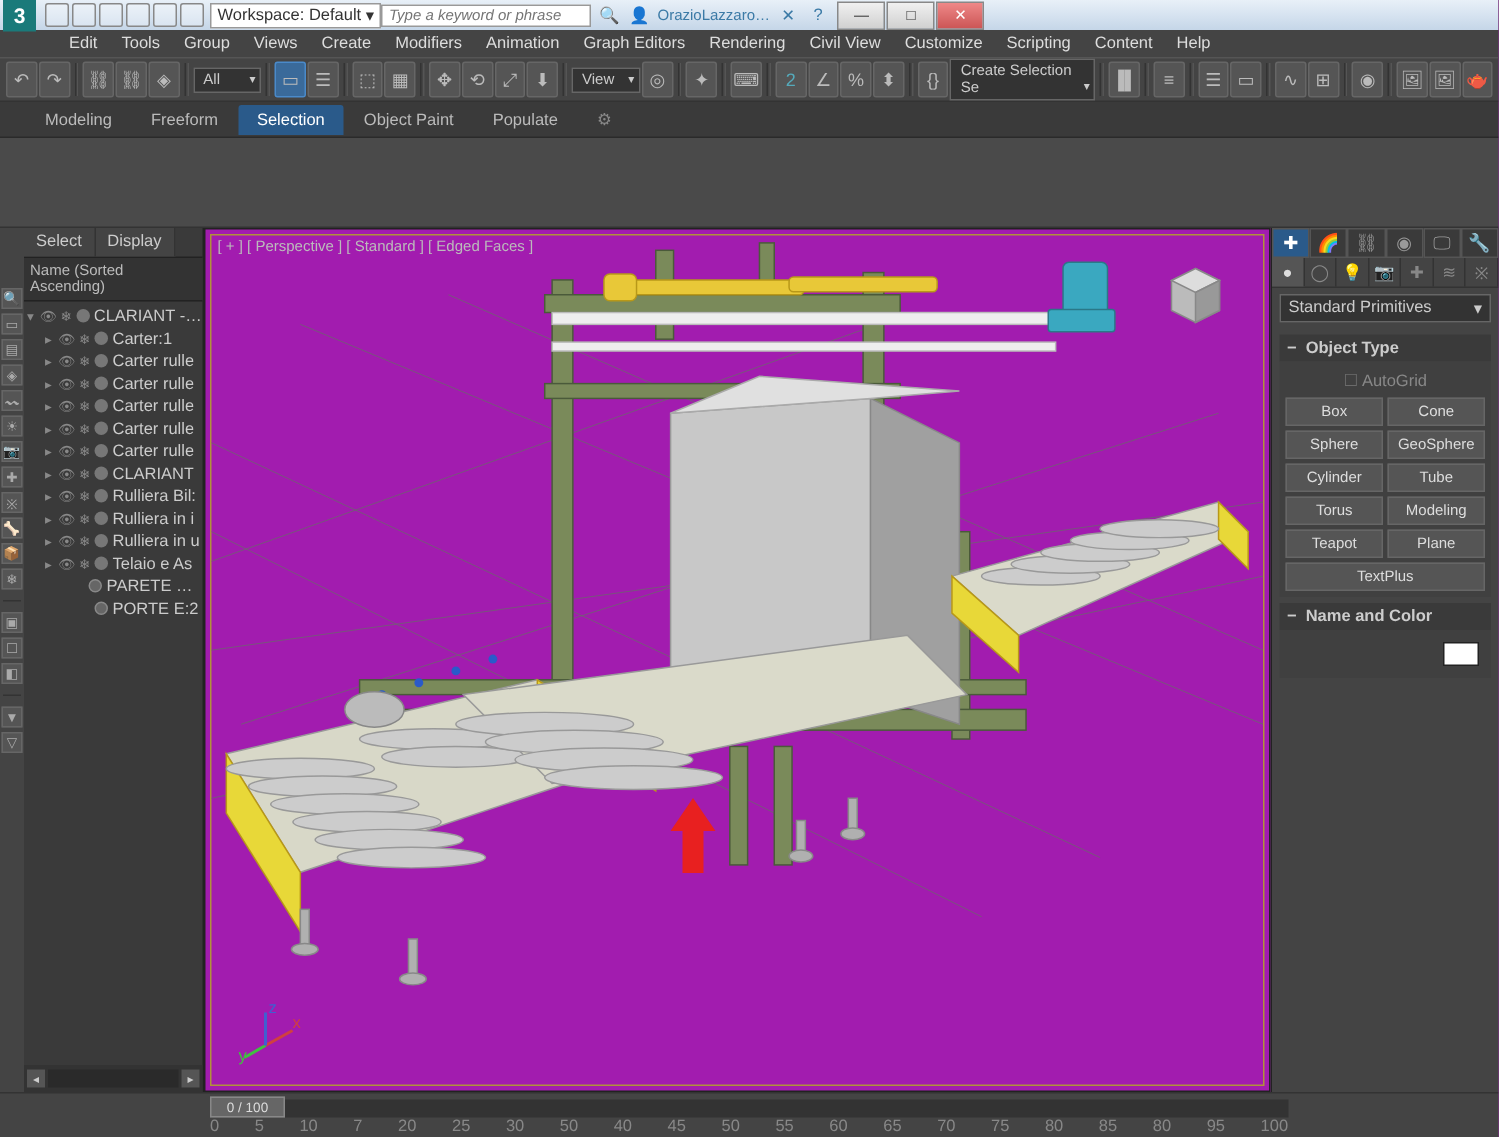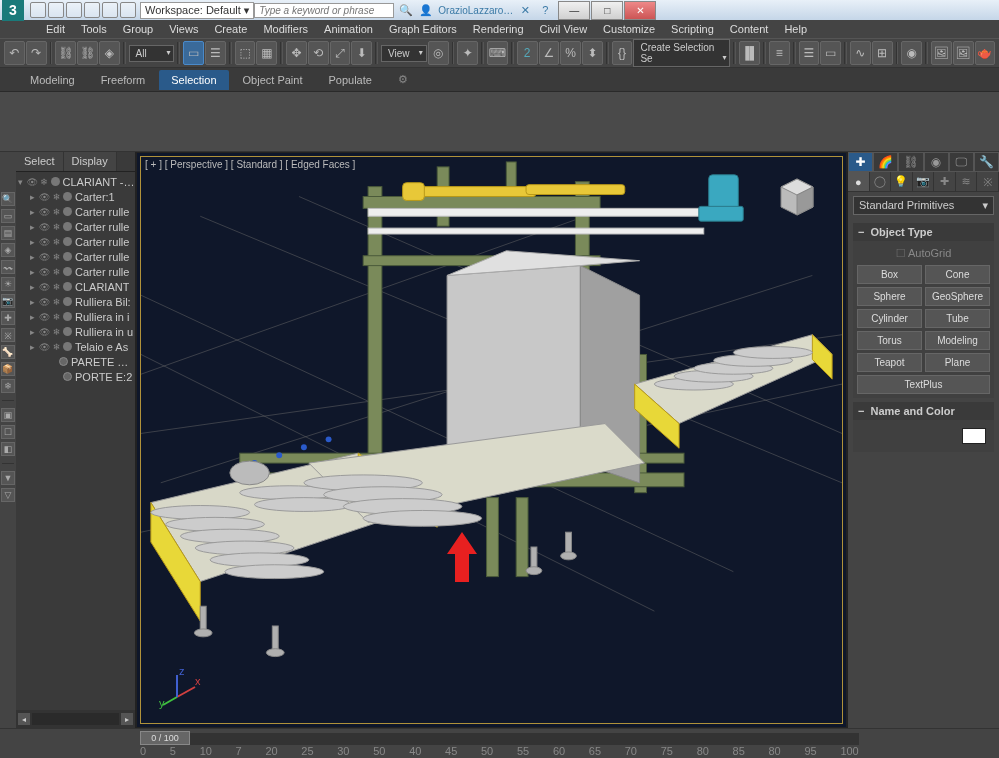--- a/index.html
+++ b/index.html
@@ -57,21 +57,21 @@
 .scene-explorer .tree .row .tw { width:9px; font-size:9px; color:#888; }
 .scene-explorer .tree .row .eye { width:11px; height:11px; margin-right:1px; color:#888; font-size:9px; display:flex;align-items:center;justify-content:center; }
 .scene-explorer .tree .row .dot { width:9px; height:9px; border-radius:50%; background:#777; margin-right:3px; flex-shrink:0; }
 .scene-explorer .tree .row .lbl { overflow:hidden; text-overflow:ellipsis; }
 .scene-explorer .tree .row.d1 { padding-left:14px; }
 .scene-explorer .se-scroll { height:18px; background:#333; display:flex; align-items:center; padding:0 2px; gap:2px; }
 .scene-explorer .se-scroll .sbtn { width:12px;height:12px;background:#555;font-size:8px;display:flex;align-items:center;justify-content:center; }
 .scene-explorer .se-scroll .strack { flex:1; height:12px; background:#2a2a2a; }
 
 
-.viewport { flex:1; background:#0f172a; position:relative; border:1px solid #222; }
+.viewport { flex:1; background:#a21caf; position:relative; border:1px solid #222; }
 .viewport .vp-border { position:absolute; inset:3px; border:1px solid #b0923a; }
 .viewport .vp-label { position:absolute; top:6px; left:8px; color:#bbb; font-size:10px; }
 .viewport .scene-canvas { position:absolute; inset:4px; }
 .viewport .axis { position:absolute; bottom:20px; left:20px; width:40px; height:40px; }
 .viewport .cube-gizmo { position:absolute; top:20px; right:25px; width:48px; height:48px; }
 .viewport .arrow-annot { position:absolute; bottom:145px; left:310px; }
 
 
 .cmd-panel { width:152px; background:#444; border-left:1px solid #222; display:flex; flex-direction:column; }
 .cmd-panel .cp-tabs { height:20px; display:flex; }
@@ -235,20 +235,21 @@
     <div class="lsep"></div>
     <div class="lt">▼</div>
     <div class="lt">▽</div>
   </div>
 
   <div class="scene-explorer">
     <div class="se-tabs">
       <span>Select</span>
       <span>Display</span>
     </div>
+    <div class="se-header">Name (Sorted Ascending)</div>
     <div class="tree" id="scene-tree">
         <div class="row d0">
           <span class="tw">▾</span>
           <span class="eye">👁</span>
           <span class="eye">❄</span>
           <span class="dot" style=""></span>
           <span class="lbl">CLARIANT - BI</span>
         </div>
         <div class="row d1">
           <span class="tw">▸</span>

